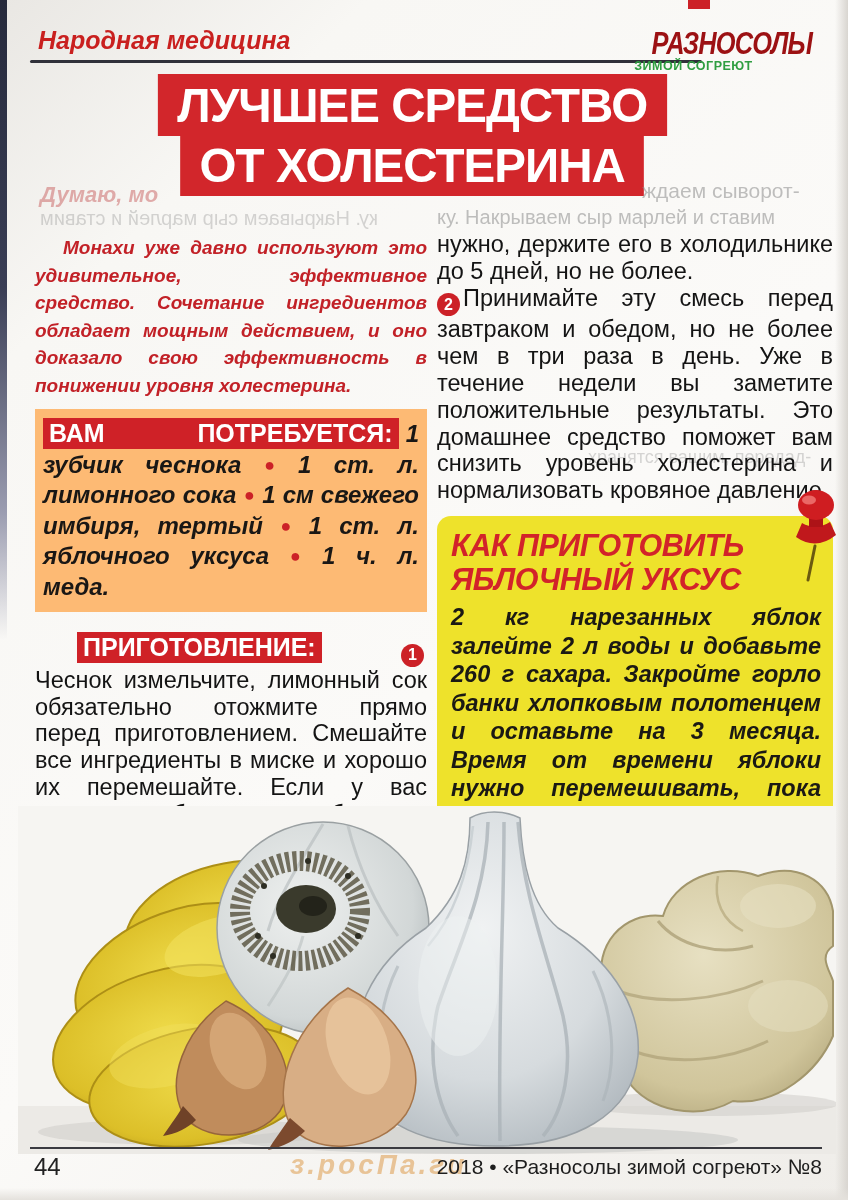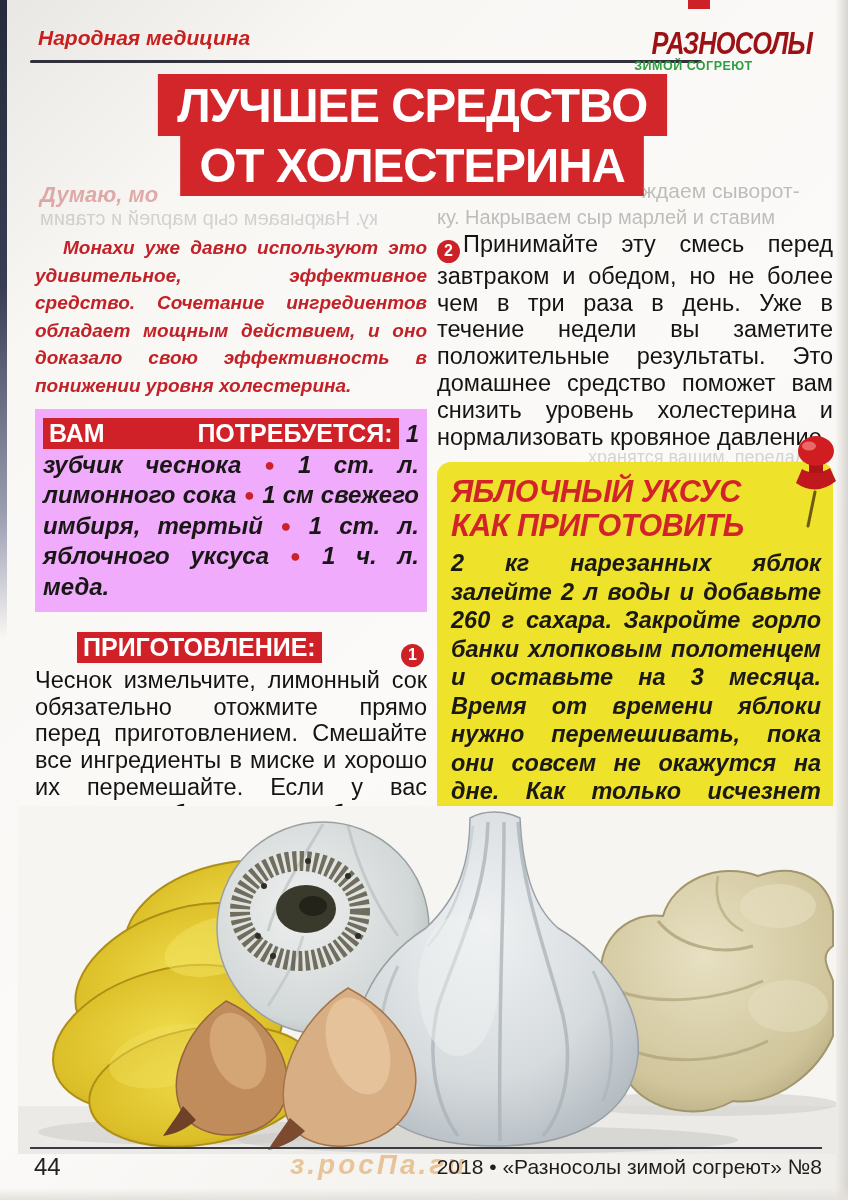--- a/index.html
+++ b/index.html
@@ -11,21 +11,21 @@
   
   .edge-left{position:absolute;left:0;top:0;width:7px;height:640px;
     background:linear-gradient(#262a3c 0%,#3a3e55 45%,#9a9cb0 80%,rgba(160,160,176,0));}
   .edge-right{position:absolute;right:0;top:0;width:13px;height:1200px;
     background:linear-gradient(90deg,rgba(215,213,209,0),#d8d5d0);}
   .edge-bottom{position:absolute;left:0;bottom:0;width:848px;height:12px;
     background:linear-gradient(rgba(226,224,219,0),#e4e1dc);}
   .corner-mark{position:absolute;left:688px;top:0;width:22px;height:9px;background:#cc2127;}
 
   
-  .kicker{position:absolute;left:38px;top:26px;font-size:21px;font-weight:bold;font-style:italic;color:#c9201f;}
+  .kicker{position:absolute;left:38px;top:26px;font-size:25px;font-weight:bold;font-style:italic;color:#c9201f;}
   .rule{position:absolute;left:30px;top:60px;width:672px;height:3px;background:#30313a;border-radius:2px;}
   .logo{position:absolute;right:18px;top:28px;text-align:left;line-height:1;}
   .logo-title{display:inline-block;font-size:31px;font-weight:bold;font-style:italic;color:#9c1113;
     letter-spacing:-1px;transform:scaleX(.82);transform-origin:center;}
   .logo-sub{margin-top:1px;font-size:12.5px;font-weight:bold;color:#2f9e41;letter-spacing:.5px;}
 
   
   .banner{position:absolute;left:0;top:74px;width:824px;text-align:center;}
   .banner-box{display:block;width:fit-content;margin:0 auto -2px auto;background:#d2262b;
     padding:0 20px;height:62px;line-height:63px;color:#fff;font-weight:bold;font-size:49px;
@@ -38,21 +38,21 @@
   
   .col{position:absolute;text-align:justify;}
   .col-left{left:35px;top:234px;width:392px;}
   .col-right{left:437px;top:231px;width:396px;}
 
   .intro{color:#c22127;font-weight:bold;font-style:italic;font-size:19px;line-height:27.5px;
     text-indent:28px;margin:0;}
   .intro-author{color:#c22127;font-weight:bold;font-style:italic;font-size:24px;line-height:28px;
     text-align:right;margin:2px 0 0 0;}
 
-  .ingredients{background:#f0abfc;margin-top:10px;padding:9px 8px 10px 8px;
+  .ingredients{background:#fdba74;margin-top:10px;padding:9px 8px 10px 8px;
     font-size:24px;line-height:30.5px;font-weight:bold;font-style:italic;color:#191715;}
   .red-label{background:#cf2127;color:#fff;font-weight:bold;font-style:normal;
     font-size:25px;padding:1px 6px 2px 6px;margin-right:7px;white-space:nowrap;}
   .ing-dot{color:#cc2127;font-size:18px;font-style:normal;margin:0 7px;vertical-align:2px;}
 
   .bodytext{font-size:23.5px;line-height:26.8px;color:#141414;margin:0;}
   .prep{margin-top:22px;text-indent:42px;}
   .numcircle{display:inline-flex;align-items:center;justify-content:center;
     width:23px;height:23px;border-radius:50%;background:#cc2127;color:#fff;
     font-size:16px;font-weight:bold;font-style:normal;vertical-align:-4px;margin-right:3px;text-indent:0;}
@@ -111,36 +111,37 @@
     <span class="red-label">ВАМ ПОТРЕБУЕТСЯ:</span><span><span>1 зубчик чеснока</span><span class="ing-dot">●</span><span>1 ст. л. лимонного сока</span><span class="ing-dot">●</span><span>1 см свежего имбиря, тертый</span><span class="ing-dot">●</span><span>1 ст. л. яблочного уксуса</span><span class="ing-dot">●</span><span>1 ч. л. меда.</span></span>
   </div>
 
   <p class="bodytext prep">
     <span class="red-label">ПРИГОТОВЛЕНИЕ:</span>
     <span class="numcircle">1</span><span>Чеснок измельчите, лимонный сок обязательно отожмите прямо перед приготовлением. Смешайте все ингредиенты в миске и хорошо их перемешайте. Если у вас получилось больше снадобья, чем вам</span>
   </p>
 </div>
 
 <div class="col col-right">
+  <p class="bodytext">нужно, держите его в холодильнике до 5 дней, но не более.</p>
   <p class="bodytext">
     <span class="numcircle">2</span><span>Принимайте эту смесь перед завтраком и обедом, но не более чем в три раза в день. Уже в течение недели вы заметите положительные результаты. Это домашнее средство поможет вам снизить уровень холестерина и нормализовать кровяное давление.</span>
   </p>
 
   <div class="vinegar">
     <div class="pin">
       <svg width="62" height="96" viewBox="0 0 62 96">
         <path d="M30,56 L23,90" stroke="#6b5a10" stroke-width="3" stroke-linecap="round"></path>
         <path d="M11,47 Q31,61 51,45 L45,32 Q31,41 17,33 Z" fill="#c0181c"></path>
         <rect x="24" y="24" width="14" height="13" fill="#ad1317"></rect>
         <ellipse cx="31" cy="15" rx="18" ry="15" fill="#cf1d21"></ellipse>
         <ellipse cx="24" cy="10" rx="7" ry="4.5" fill="#ee7672" opacity=".85"></ellipse>
       </svg>
     </div>
+    <p class="vinegar-title">КАК ПРИГОТОВИТЬ</p>
     <p class="vinegar-title">ЯБЛОЧНЫЙ УКСУС</p>
-    <p class="vinegar-title">КАК ПРИГОТОВИТЬ</p>
     <p class="vinegar-body">2 кг нарезанных яблок залейте 2 л воды и добавьте 260 г сахара. Закройте горло банки хлопковым полотенцем и оставьте на 3 месяца. Время от времени яблоки нужно перемешивать, пока они совсем не окажутся на дне. Как только исчезнет резкий запах и жидкость станет прозрачной — уксус дозрел.</p>
   </div>
 </div>
 
 <div class="photo">
   <svg width="818" height="348" viewBox="0 0 818 348">
     <defs>
       <radialGradient id="bulbG" cx="45%" cy="35%" r="75%">
         <stop offset="0%" stop-color="#f0f2f3"></stop>
           <stop offset="60%" stop-color="#d6dbde"></stop>

